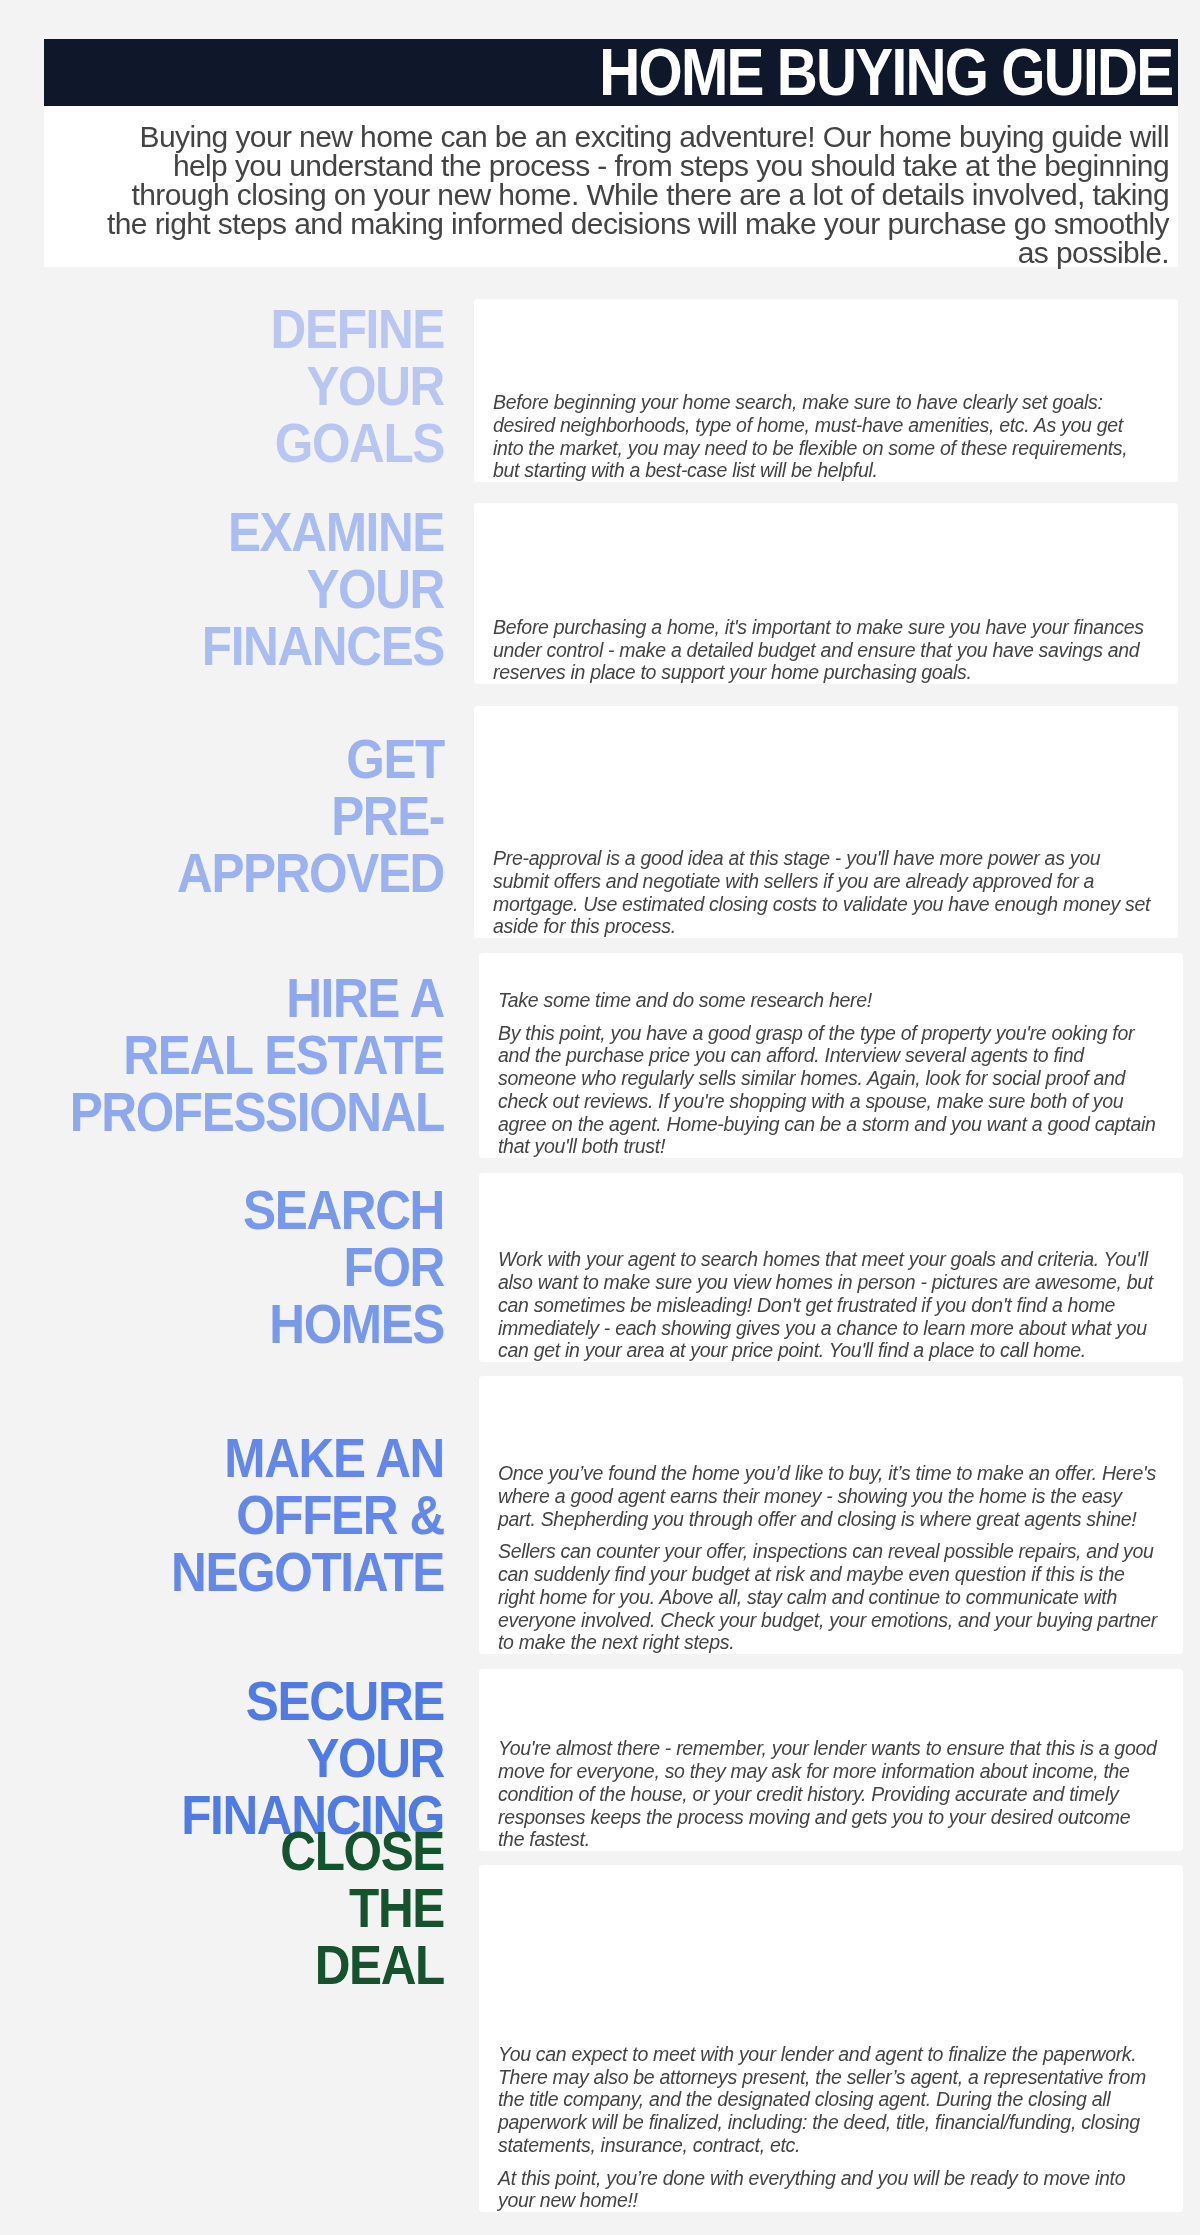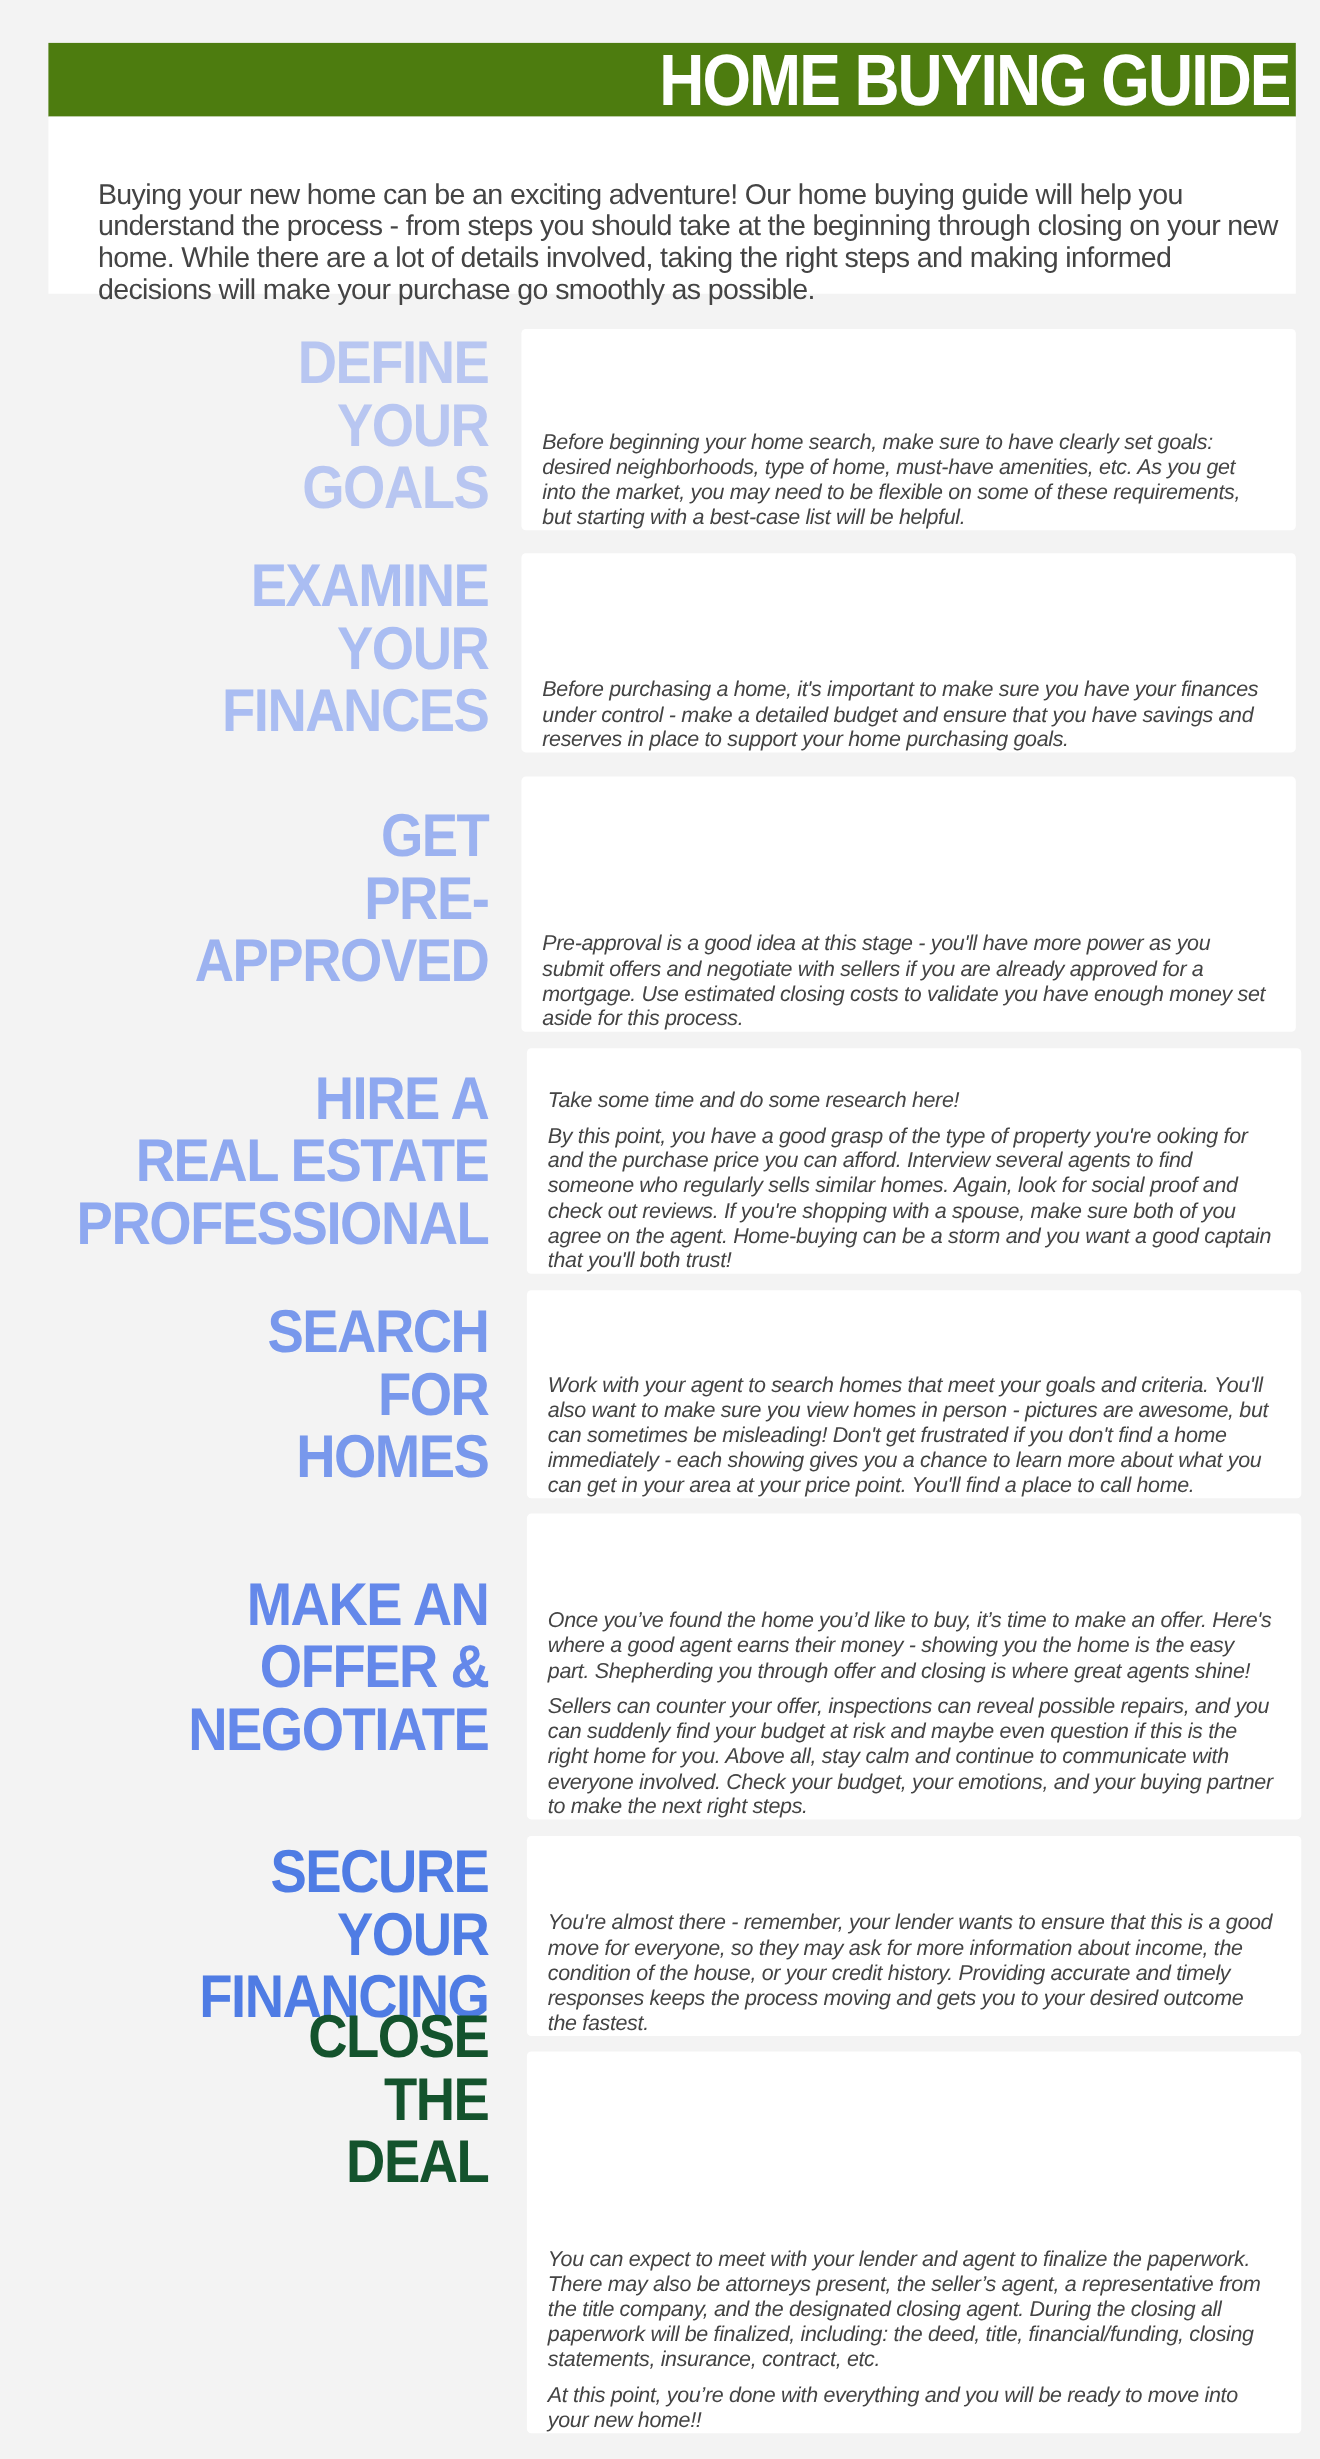--- a/index.html
+++ b/index.html
@@ -1,38 +1,37 @@
 <!DOCTYPE html>
 <html><head>
 <meta charset="utf-8">
 <style>
   * { box-sizing: border-box; margin: 0; padding: 0; }
   html, body { width: 1200px; height: 2235px; background: #f3f3f3; overflow: hidden; }
   body { position: relative; font-family: "Liberation Sans", sans-serif; color: #444444; }
 
   .banner {
     position: absolute; left: 44px; top: 39px; width: 1134px; height: 67px;
-    background: #4d7c0f;
+    background: #0f172a;
   }
   .banner-title {
     position: absolute; right: 6px; top: -2px;
     font-family: "Liberation Sans", sans-serif; font-weight: bold;
     font-size: 66px; line-height: 70px; color: #ffffff;
     letter-spacing: -2px; white-space: nowrap;
     transform: scaleX(0.86); transform-origin: right center;
   }
   .intro {
     position: absolute; left: 44px; top: 106px; width: 1134px; height: 161px;
     background: #ffffff;
   }
   .intro-text {
     position: absolute; right: 9px; top: 16px; width: 1080px;
-    font-size: 26px; line-height: 29px; color: #444444;
+    text-align: right; font-size: 30px; line-height: 29px; color: #444444;
     letter-spacing: -0.6px;
-    margin-top: 40px;
   }
 
   .title {
     position: absolute; right: 756px; width: 440px;
     text-align: right; font-weight: bold; font-size: 55px; line-height: 57px;
     letter-spacing: -1.5px; white-space: nowrap;
   }
   .title span { display: block; transform: scaleX(0.9); transform-origin: right center; }
 
   .card {

